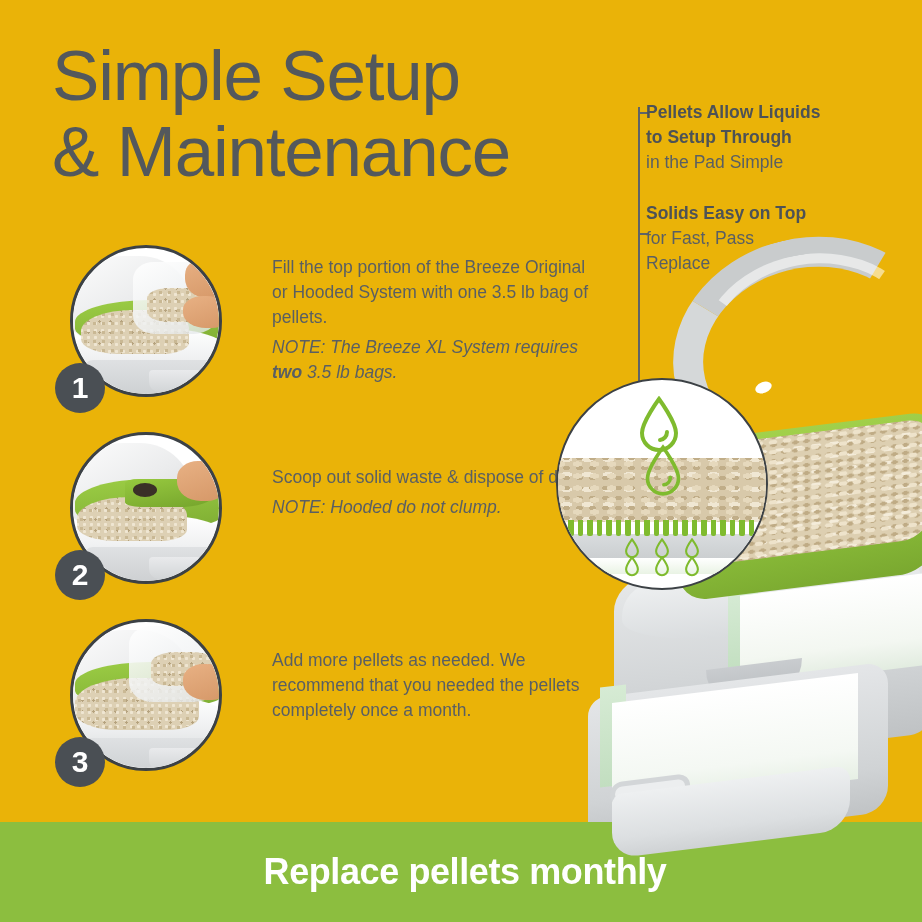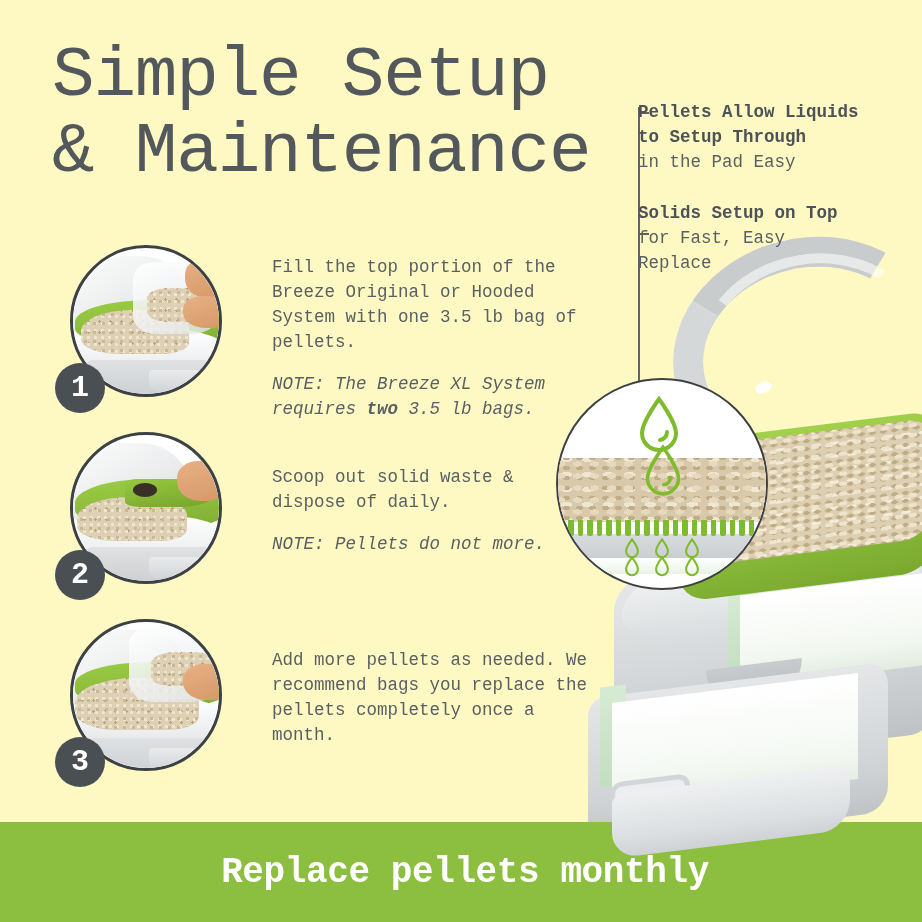--- a/index.html
+++ b/index.html
@@ -2,21 +2,21 @@
 <html><head>
 <meta charset="utf-8">
 <style>
   * { box-sizing: border-box; margin: 0; padding: 0; }
   html, body {
     width: 922px; height: 922px;
     background: #ffffff;
     font-family: "Liberation Sans", sans-serif;
     overflow: hidden;
   }
-  #root { position: relative; width: 922px; height: 922px; background: #fef9c3; font-family: Liberation Mono, monospace; }
+  #root { position: relative; width: 922px; height: 922px; background: #eab308; }
 
   
   .title {
     position: absolute; left: 52px; top: 38px;
     font-size: 71px; line-height: 76px; font-weight: 400;
     color: #53585c; letter-spacing: -1.2px; white-space: pre-line;
   }
 
   
   .step { position: absolute; }
@@ -79,26 +79,26 @@
 
   .step-badge {
     position: absolute; width: 50px; height: 50px; border-radius: 50%;
     background: #4a4f54; color: #fff;
     font-size: 30px; font-weight: 700;
     display: flex; align-items: center; justify-content: center;
   }
 
   .step-text { position: absolute; width: 320px; color: #5a5f63; }
   .step-text p { font-size: 17.5px; line-height: 25px; }
-  .step-text p.note { font-style: italic; margin-top: 17px; }
+  .step-text p.note { font-style: italic; margin-top: 5px; }
   .step-text p.note b { font-weight: 700; font-style: italic; }
 
   
   .callouts { position: absolute; left: 638px; top: 100px; width: 262px; }
-  .callout { position: relative; color: #5a5f63; }
+  .callout { position: relative; color: #5a5f63; margin-left: 8px; }
   .callout + .callout { margin-top: 26px; }
   .callout .ln { font-size: 17.5px; line-height: 25px; }
   .callout .ln.b { font-weight: 700; color: #4d5256; }
 
   .bracket-v {
     position: absolute; left: 638px; top: 107px;
     width: 2px; height: 300px; background: #5f6468;
   }
   .tick { position: absolute; left: 638px; width: 11px; height: 2px; background: #5f6468; }
 
@@ -266,41 +266,41 @@
         <div class="litter-drawer"></div>
         <div class="pellet-mass" style="left:4px; top:62px; width:110px; height:44px;"></div>
         <div class="scoop" style="left:52px; top:44px; width:88px; height:28px;"></div>
         <div style="position:absolute; left:60px; top:48px; width:24px; height:14px; background:#3a3027; border-radius:50%;"></div>
         <div class="hand" style="left:104px; top:26px; width:50px; height:40px;"></div>
       </div>
     </div>
     <div class="step-badge" style="left:55px; top:550px;">2</div>
     <div class="step-text" style="left:272px; top:465px;">
       <p>Scoop out solid waste &amp; dispose of daily.</p>
-      <p class="note">NOTE: Pellets do not more.</p>
+      <p class="note">NOTE: Hooded do not clump.</p>
     </div>
   </div>
 
   <div class="step">
     <div class="step-photo" style="left:70px; top:619px;">
       <div class="photo-inner">
         <div class="litter-hood"></div>
         <div class="litter-green" style="top:40px; height:44px;"></div>
         <div class="litter-pan" style="top:74px;"></div>
         <div class="litter-base" style="top:116px;"></div>
         <div class="litter-drawer" style="top:126px;"></div>
         <div class="pellet-mass" style="left:2px; top:56px; width:124px; height:52px;"></div>
         <div class="bag" style="left:56px; top:4px; width:92px; height:76px;"></div>
         <div class="pellet-mass" style="left:78px; top:30px; width:72px; height:34px; border-radius:34% 44% 38% 28%;"></div>
         <div class="hand" style="left:110px; top:42px; width:48px; height:36px;"></div>
       </div>
     </div>
     <div class="step-badge" style="left:55px; top:737px;">3</div>
     <div class="step-text" style="left:272px; top:648px;">
-      <p>Add more pellets as needed. We recommend bags you replace the pellets completely once a month.</p>
+      <p>Add more pellets as needed. We recommend that you needed the pellets completely once a month.</p>
     </div>
   </div>
 
   <div class="product">
     <div class="hood-arc"></div>
     <div class="hood-shine"></div>
     <div class="hood-hole"></div>
     <div class="base-body"></div>
     <div class="base-rim"></div>
     <div class="base-pad-edge"></div>
@@ -315,25 +315,25 @@
   </div>
 
   <div class="bracket-v"></div>
   <div class="tick" style="top:112px;"></div>
   <div class="tick" style="top:233px;"></div>
 
   <div class="callouts">
     <div class="callout">
       <div class="ln b">Pellets Allow Liquids</div>
       <div class="ln b">to Setup Through</div>
-      <div class="ln">in the Pad Easy</div>
+      <div class="ln">in the Pad Simple</div>
     </div>
     <div class="callout">
-      <div class="ln b">Solids Setup on Top</div>
-      <div class="ln">for Fast, Easy</div>
+      <div class="ln b">Solids Easy on Top</div>
+      <div class="ln">for Fast, Pass</div>
       <div class="ln">Replace</div>
     </div>
   </div>
 
   <div class="inset">
     <div class="inset-pan"></div>
     <div class="inset-pad"></div>
     <div class="inset-pellets"></div>
     <div class="grate">
       <i></i>

